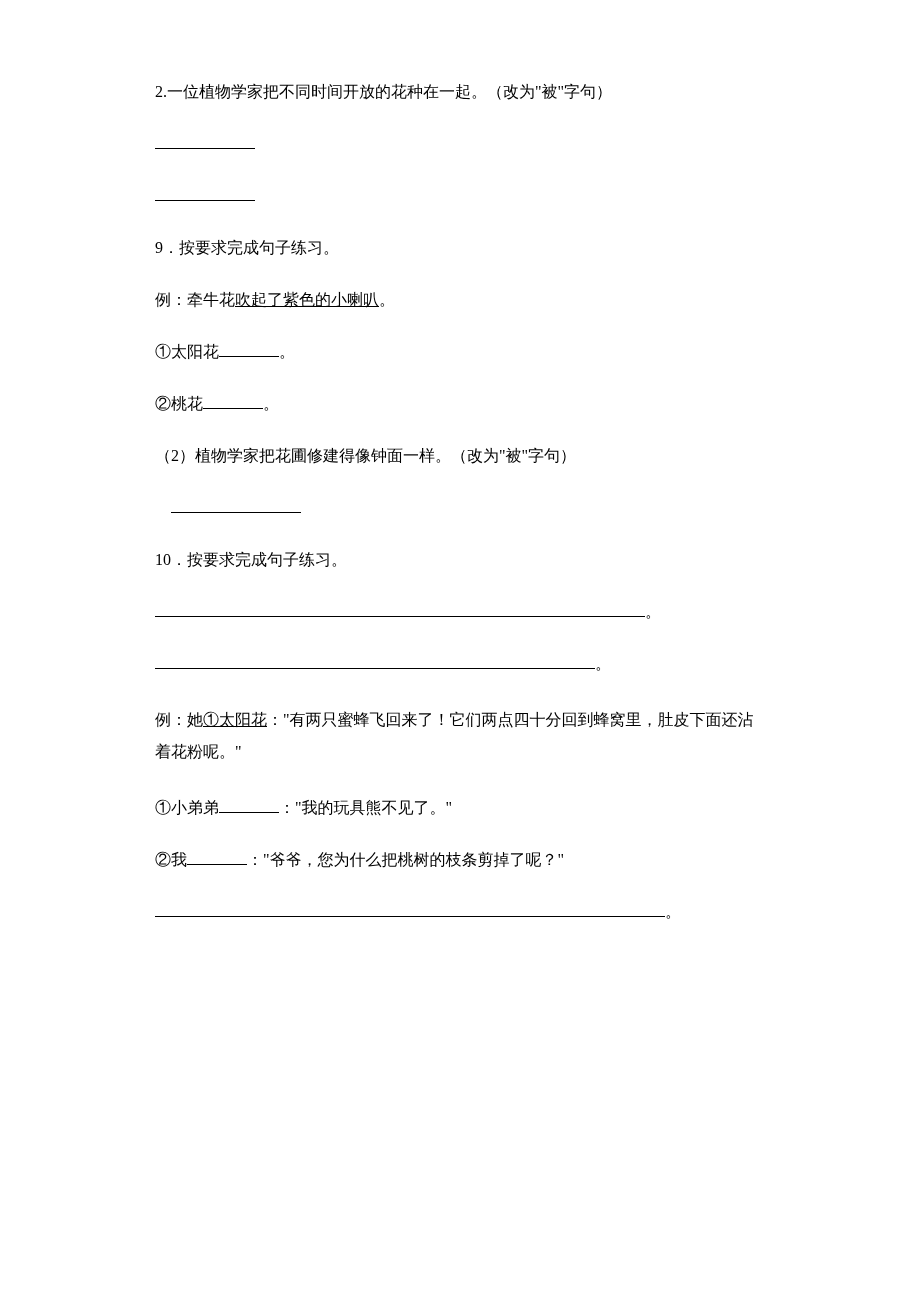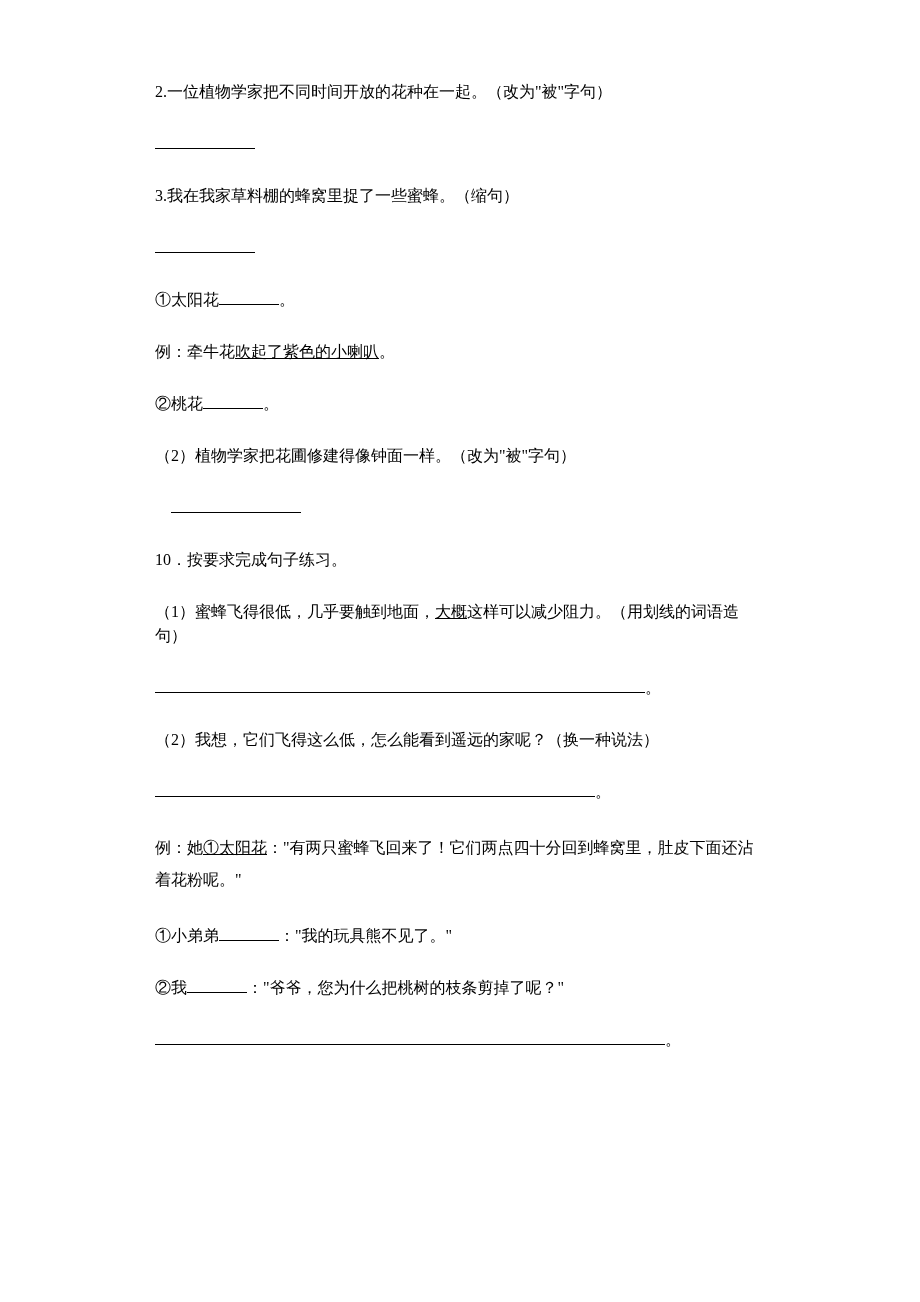--- a/index.html
+++ b/index.html
@@ -56,42 +56,38 @@
   }
 </style>
 </head>
 <body>
 
 <div class="page">
 
   <div class="para">2.一位植物学家把不同时间开放的花种在一起。（改为"被"字句）</div>
   <div class="para"><span class="blank-line"></span></div>
 
-  <div class="para">3.我在我家草料棚的蜂窝里捉了一些蜜蜂。（缩句）</div>
   <div class="para"><span class="blank-line"></span></div>
 
+  <div class="para">9．按要求完成句子练习。</div>
+  <div class="para">
+    <span>例：牵牛花</span><span class="underline">吹起了紫色的小喇叭</span><span>。</span>
+  </div>
   <div class="para">
     <span>①太阳花</span><span class="blank-short"></span><span>。</span>
-  </div>
-  <div class="para">
-    <span>例：牵牛花</span><span class="underline">吹起了紫色的小喇叭</span><span>。</span>
   </div>
   <div class="para">
     <span>②桃花</span><span class="blank-short"></span><span>。</span>
   </div>
   <div class="para">（2）植物学家把花圃修建得像钟面一样。（改为"被"字句）</div>
   <div class="para indent"><span class="blank-line" style="min-width:130px"></span></div>
 
   <div class="para">10．按要求完成句子练习。</div>
-  <div class="para">
-    <span>（1）蜜蜂飞得很低，几乎要触到地面，</span><span class="underline">大概</span><span>这样可以减少阻力。（用划线的词语造句）</span>
-  </div>
   <div class="para"><span class="blank-long"></span><span>。</span></div>
 
-  <div class="para">（2）我想，它们飞得这么低，怎么能看到遥远的家呢？（换一种说法）</div>
   <div class="para"><span class="blank-med"></span><span>。</span></div>
 
   <div class="para" style="line-height:2.0">
     <span>例：她</span><span class="underline">①太阳花</span><span>："有两只蜜蜂飞回来了！它们两点四十分回到蜂窝里，肚皮下面还沾着花粉呢。"</span>
   </div>
   <div class="para">
     <span>①小弟弟</span><span class="blank-short"></span><span>："我的玩具熊不见了。"</span>
   </div>
   <div class="para">
     <span>②我</span><span class="blank-short"></span><span>："爷爷，您为什么把桃树的枝条剪掉了呢？"</span>

